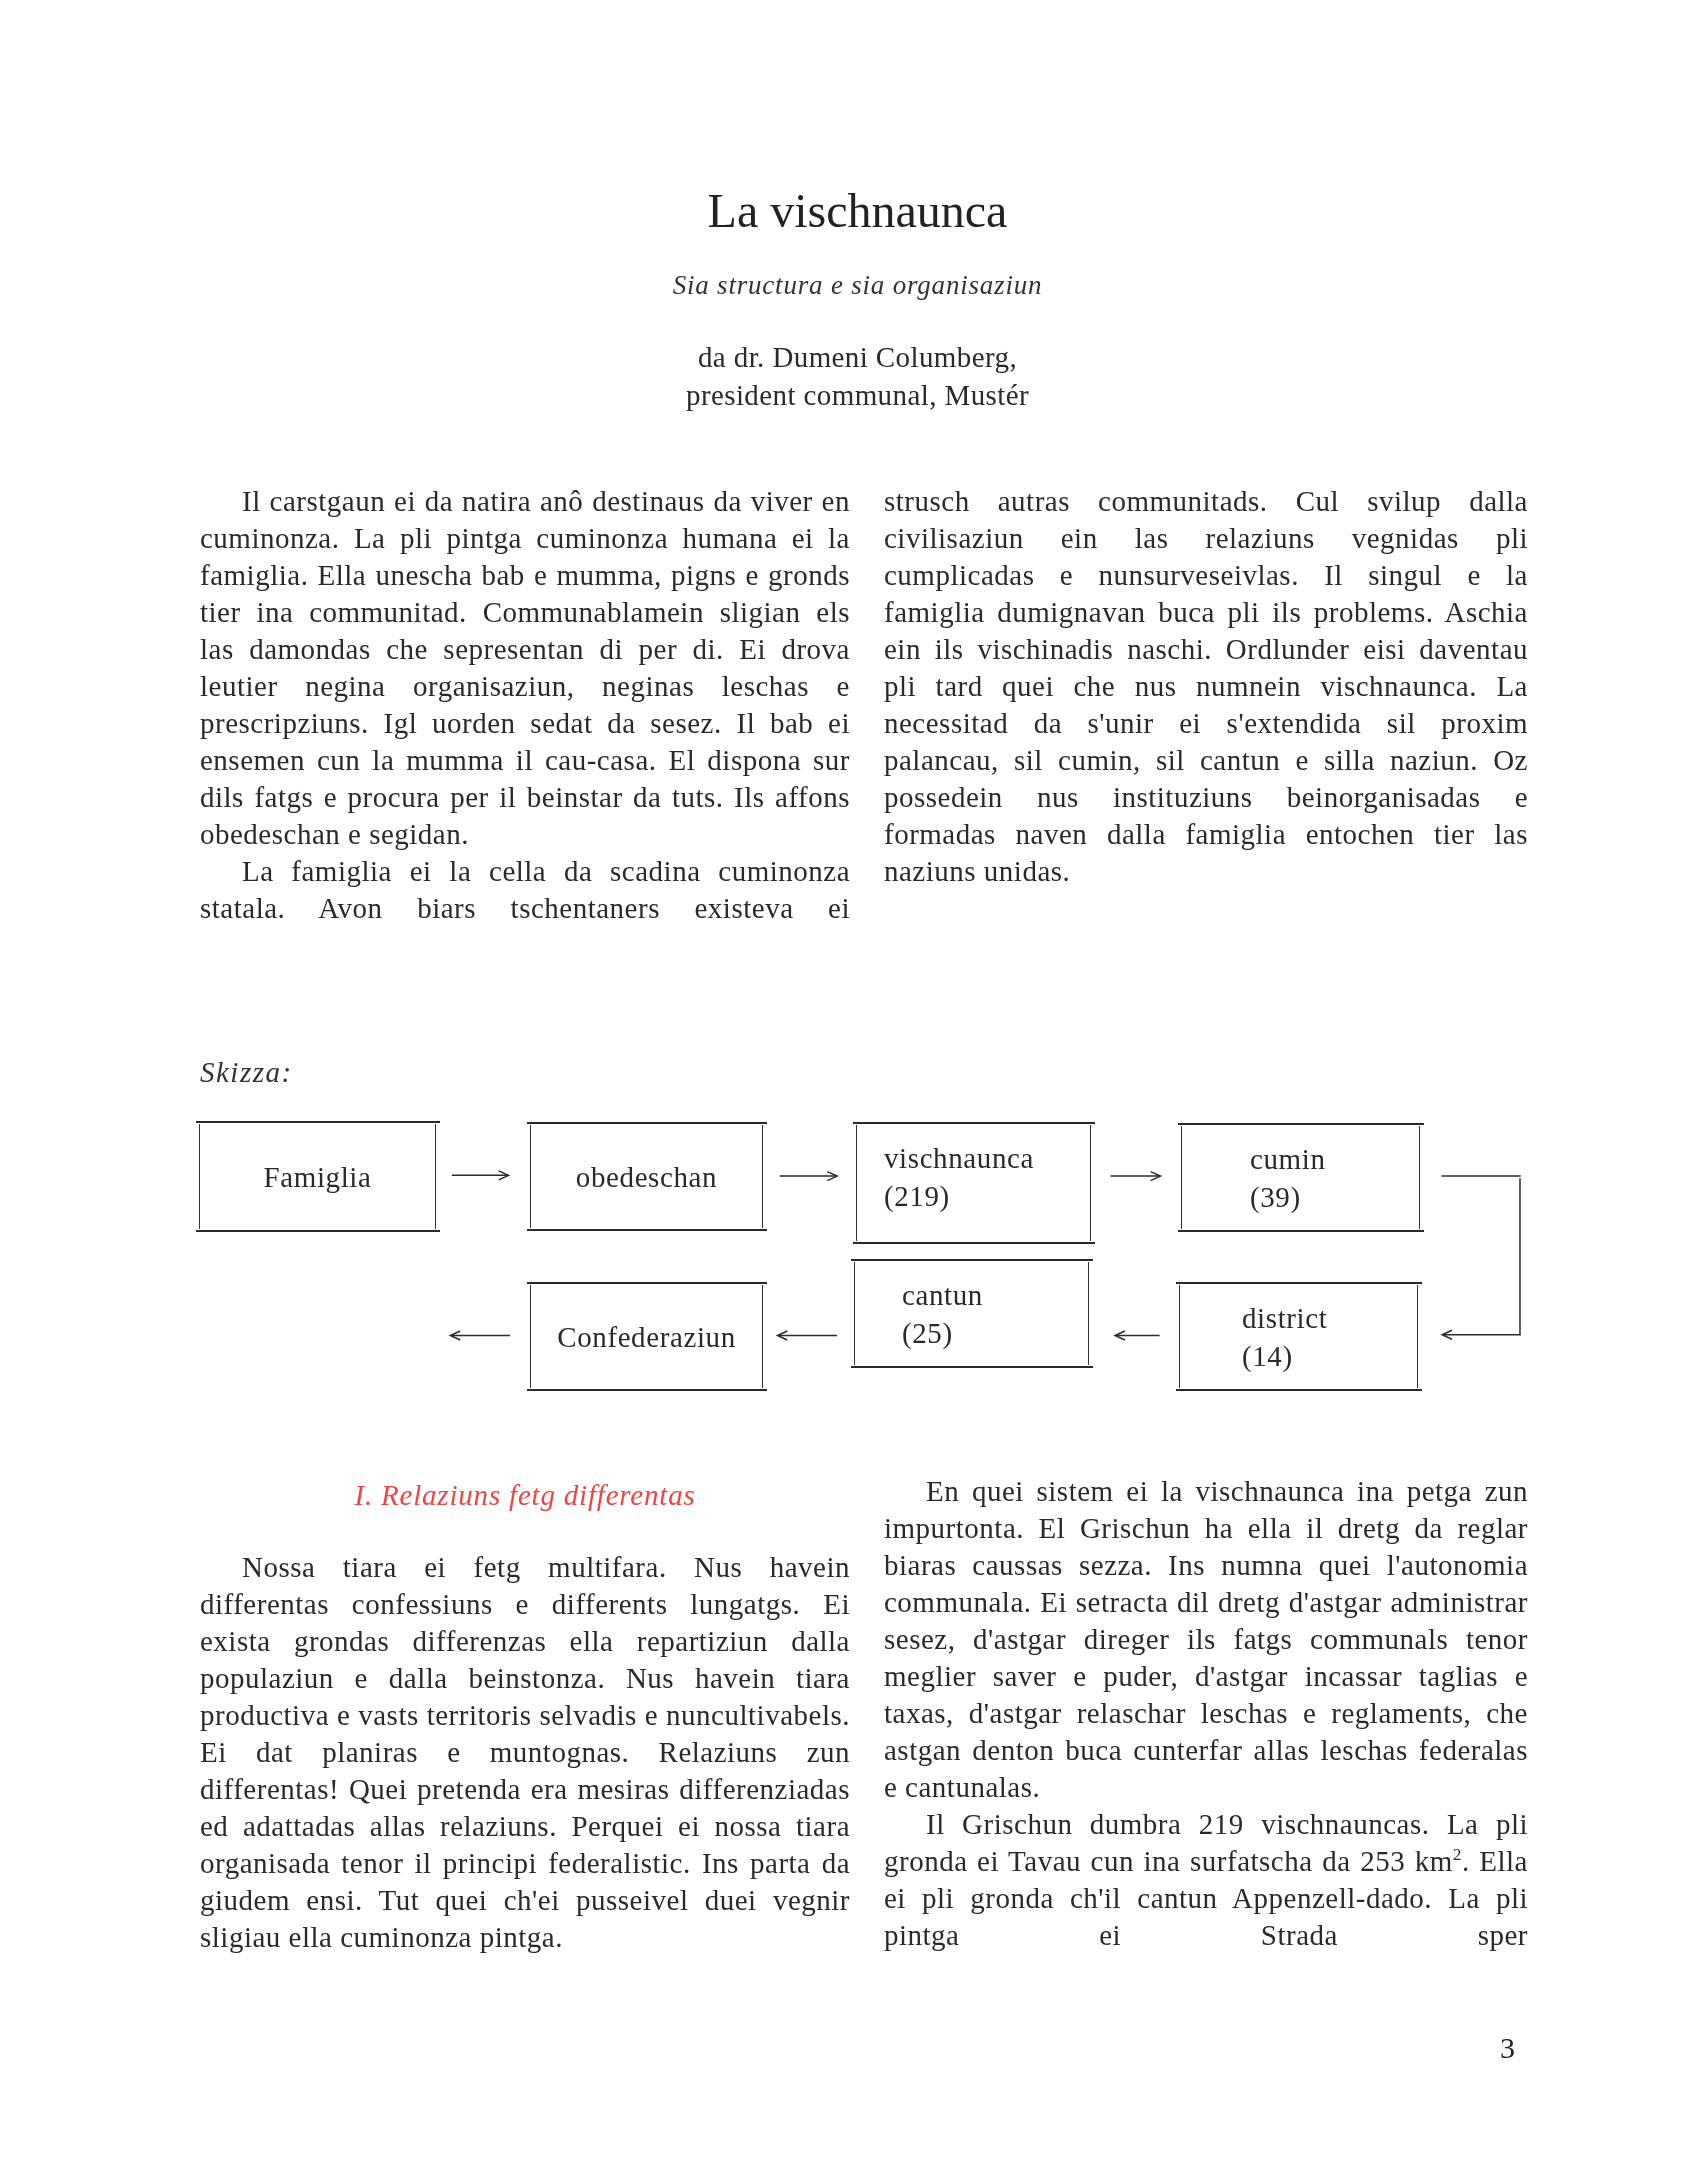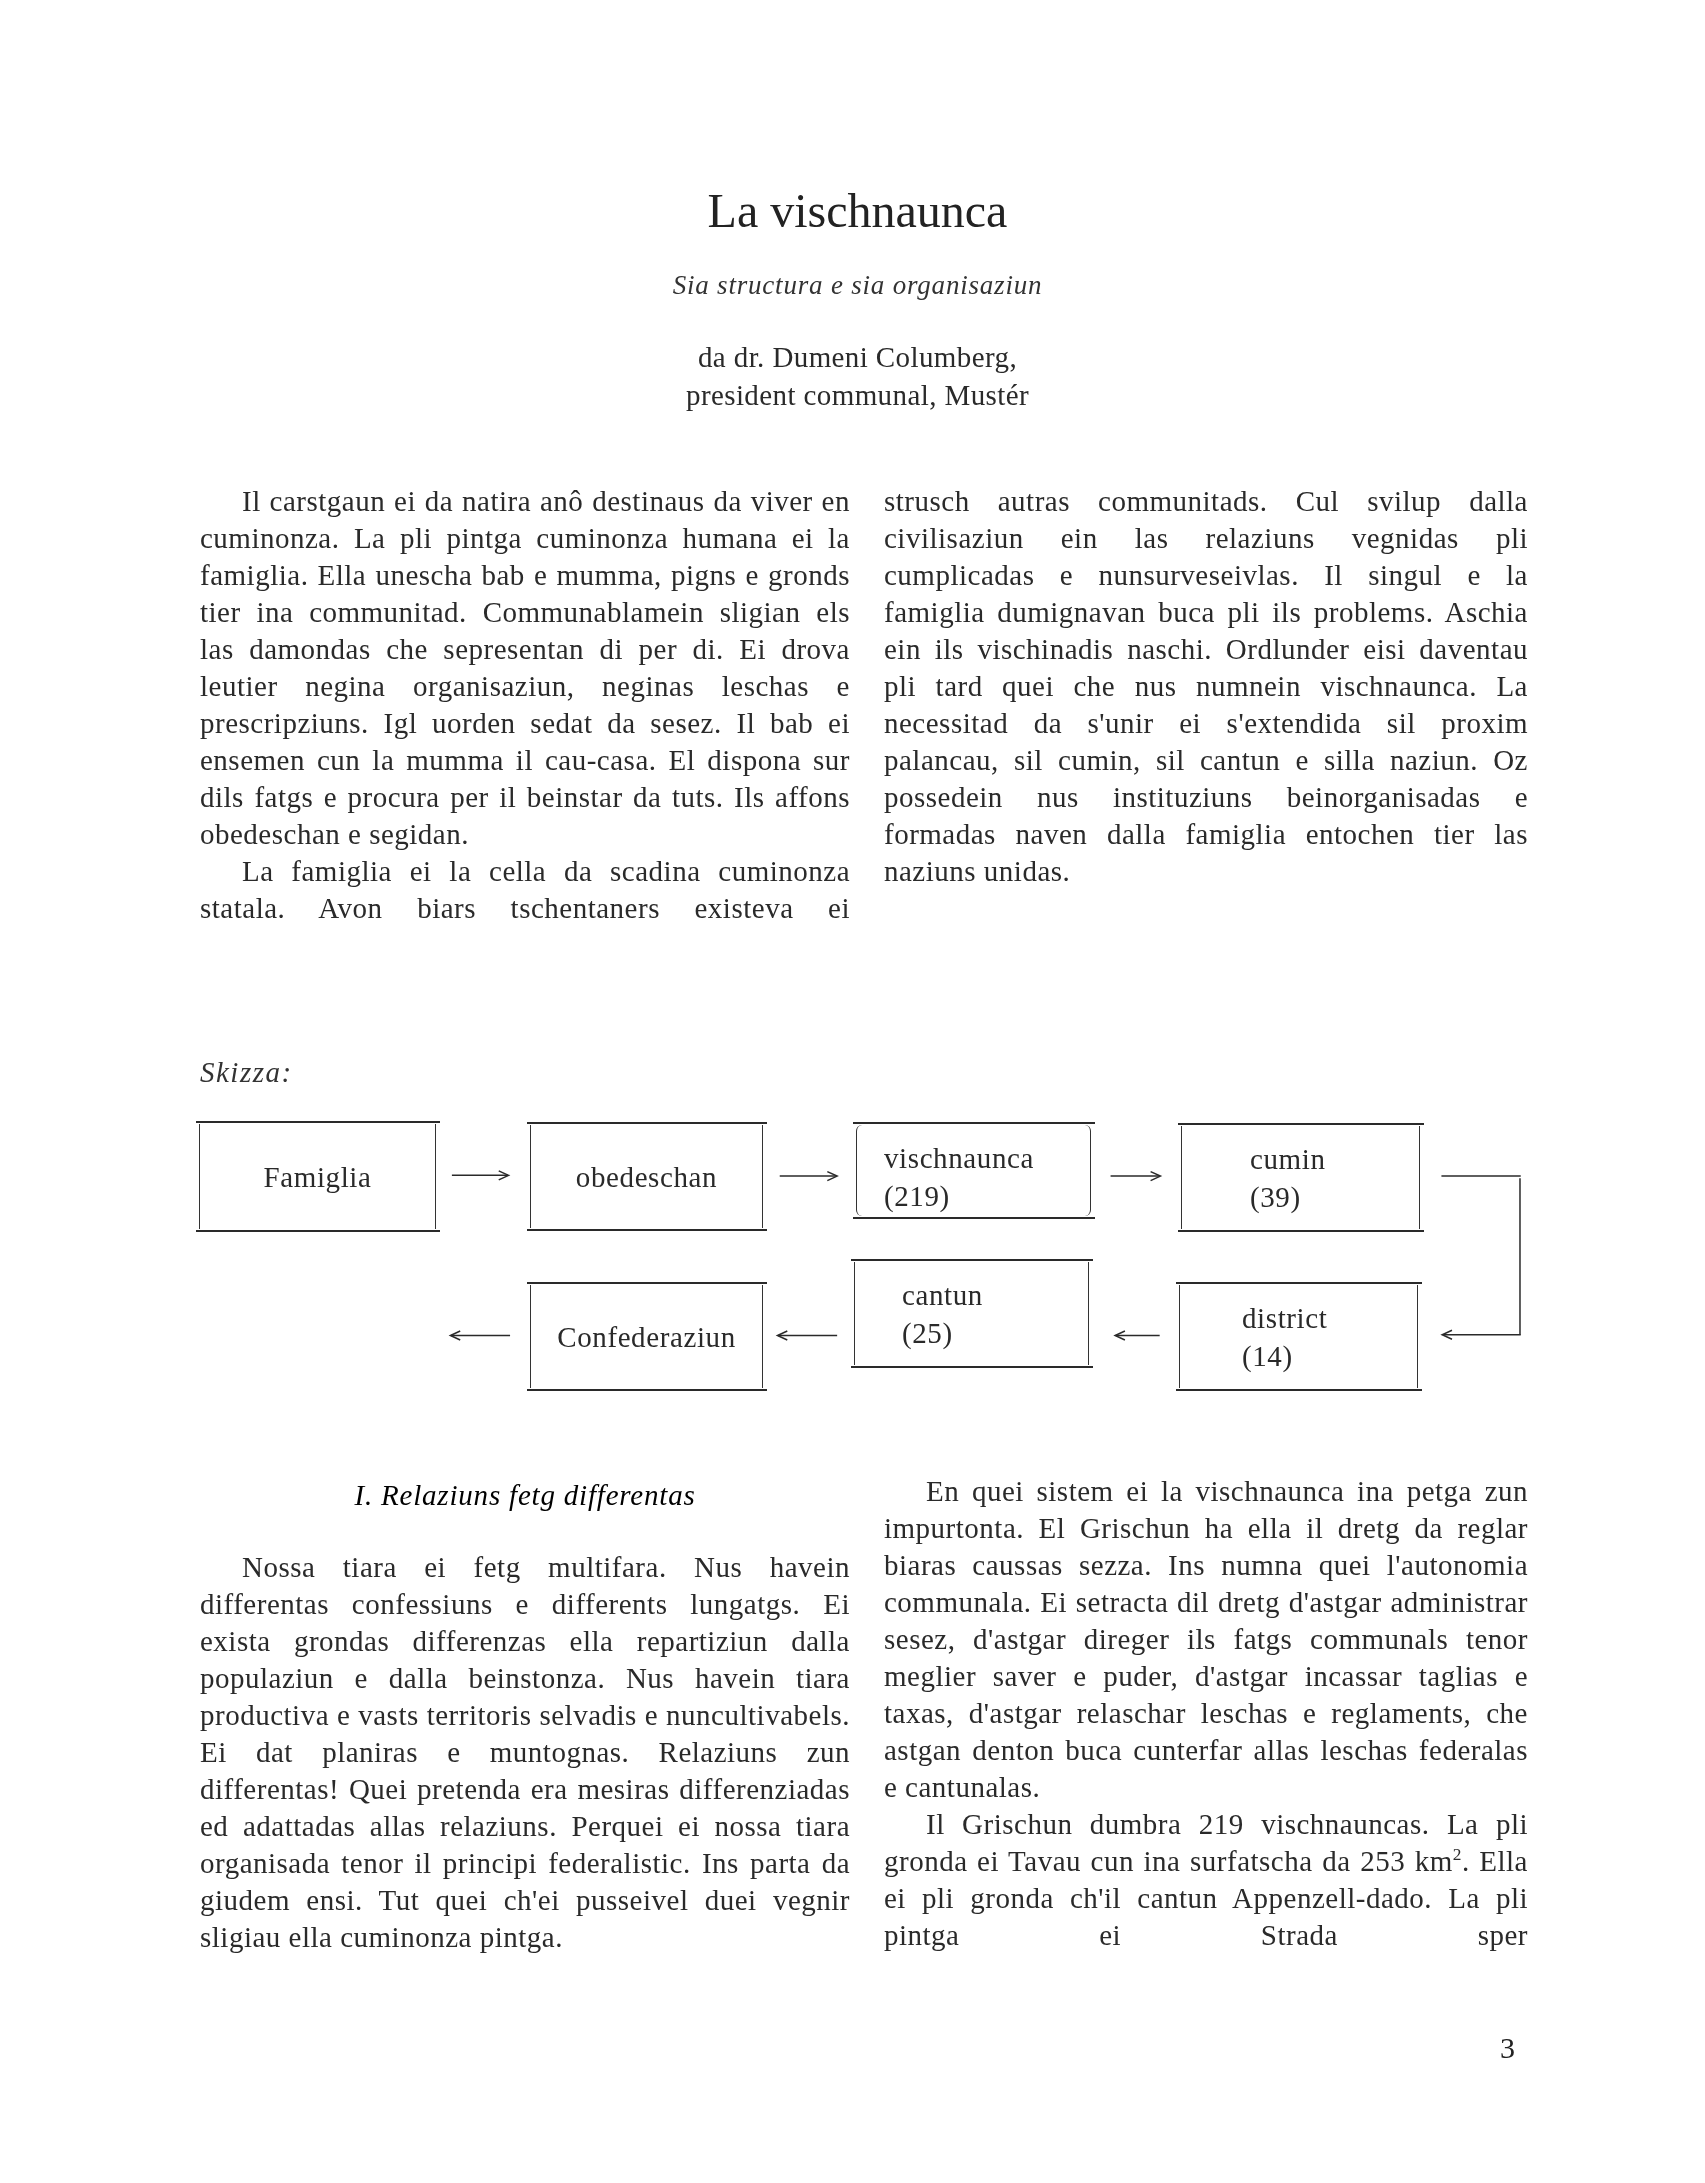--- a/index.html
+++ b/index.html
@@ -14,21 +14,21 @@
            font-family:"Liberation Serif",serif; font-size:29px; line-height:38px; color:#2a2a2a; letter-spacing:0.4px; }
   .col { position:absolute; font-family:"Liberation Serif",serif; font-size:29px; line-height:37px;
          text-align:justify; color:#2a2a2a; letter-spacing:0.5px; }
   .col p { margin:0; text-indent:42px; }
   .col p.noindent { text-indent:0; }
   .col-tl { left:200px; top:483px; width:650px; }
   .col-tr { left:884px; top:483px; width:644px; }
   .col-bl { left:200px; top:1549px; width:650px; }
   .col-br { left:884px; top:1473px; width:644px; }
   .section-heading { position:absolute; left:200px; width:650px; top:1479px; text-align:center;
-           font-family:"Liberation Serif",serif; font-style:italic; font-size:29px; letter-spacing:0.8px; color:#000000; }
+           font-family:"Liberation Serif",serif; font-style:italic; font-size:29px; letter-spacing:0.8px; color:#ef4444; }
   .skizza { position:absolute; left:200px; top:1056px; font-family:"Liberation Serif",serif;
            font-style:italic; font-size:29px; letter-spacing:1.5px; color:#333; }
   .diagram { position:absolute; left:0; top:0; width:1706px; height:2183px; pointer-events:none; }
   .diagram svg { position:absolute; left:0; top:0; }
   .box { position:absolute; border-left:1.5px solid #333; border-right:1.5px solid #333; box-sizing:border-box;
          font-family:"Liberation Serif",serif; font-size:29px; letter-spacing:0.6px; color:#2a2a2a; }
   .box::before, .box::after { content:""; position:absolute; left:-4.5px; right:-4.5px; height:2.3px; background:#2a2a2a; }
   .box::before { top:-3px; }
   .box::after { bottom:-3px; }
   .box .single { position:absolute; left:0; right:0; top:50%; transform:translateY(-50%); text-align:center; }
@@ -60,21 +60,21 @@
   <div class="skizza">Skizza:</div>
 
   <div class="diagram">
 
     <div class="box" style="left:199px; top:1124px; width:237px; height:105px;">
       <div class="single">Famiglia</div>
     </div>
     <div class="box" style="left:530px; top:1125px; width:233px; height:103px;">
       <div class="single">obedeschan</div>
     </div>
-    <div class="box" style="left:856px; top:1125px; width:235px; height:91px;border-radius:6px;">
+    <div class="box" style="left:856px; top:1125px; width:235px; height:116px;">
       <div class="two" style="left:27px;">
         <div>vischnaunca</div>
         <div>(219)</div>
       </div>
     </div>
     <div class="box" style="left:1181px; top:1126px; width:239px; height:103px;">
       <div class="two" style="left:68px;">
         <div>cumin</div>
         <div>(39)</div>
       </div>

